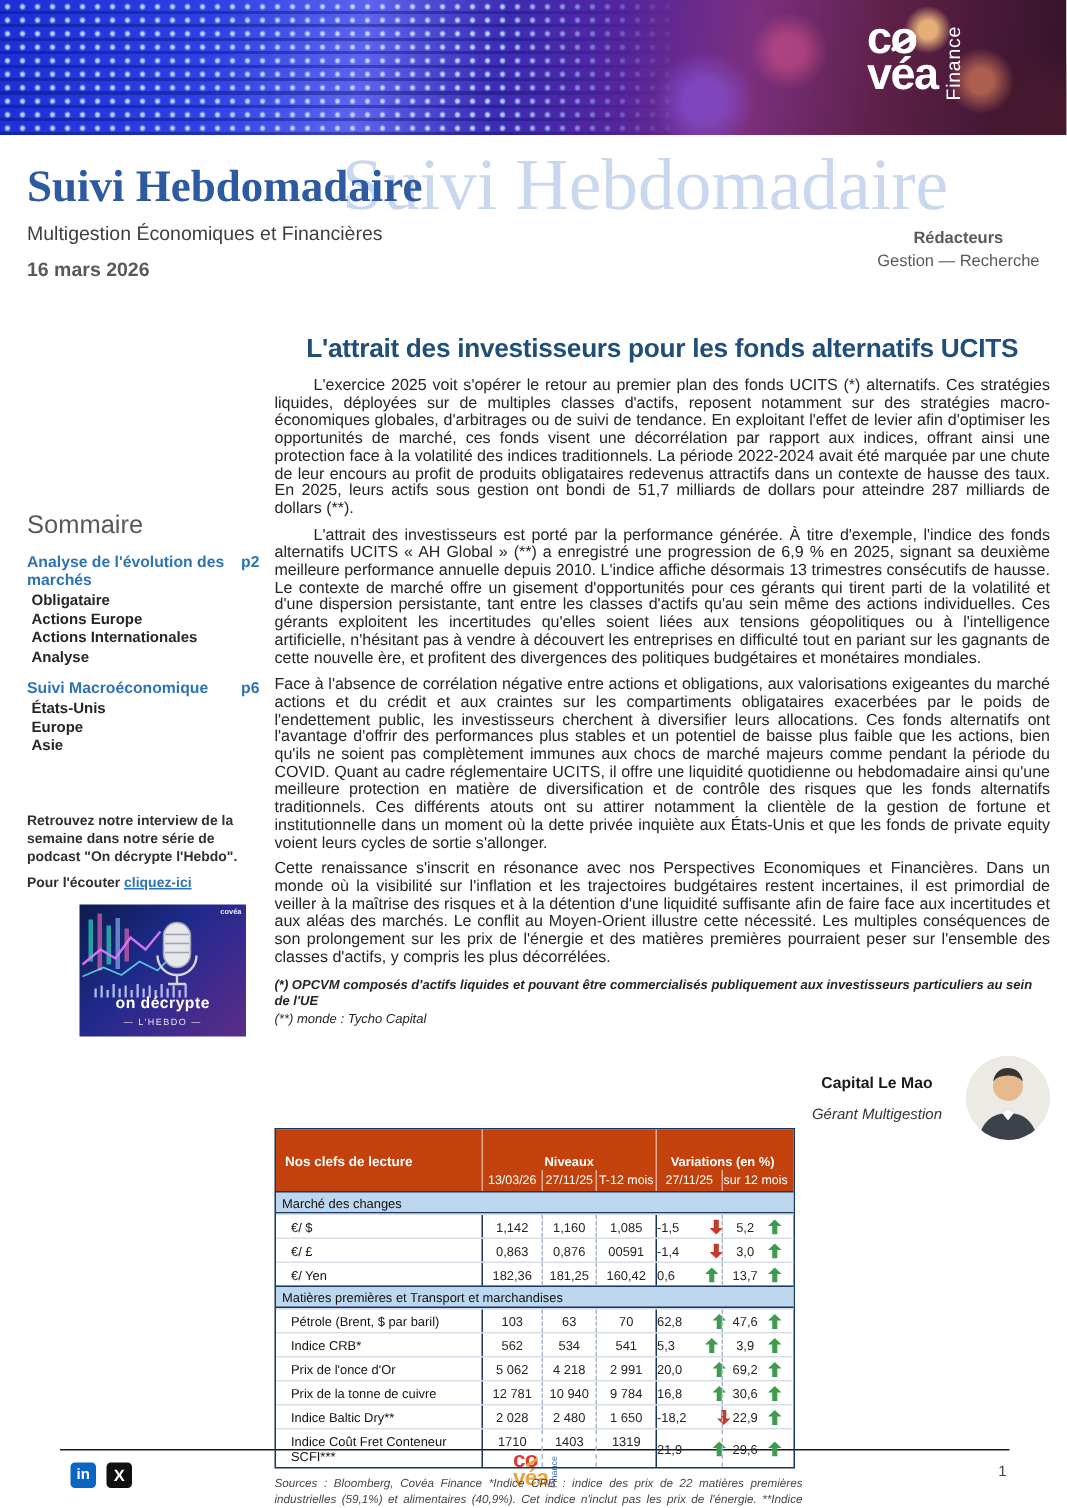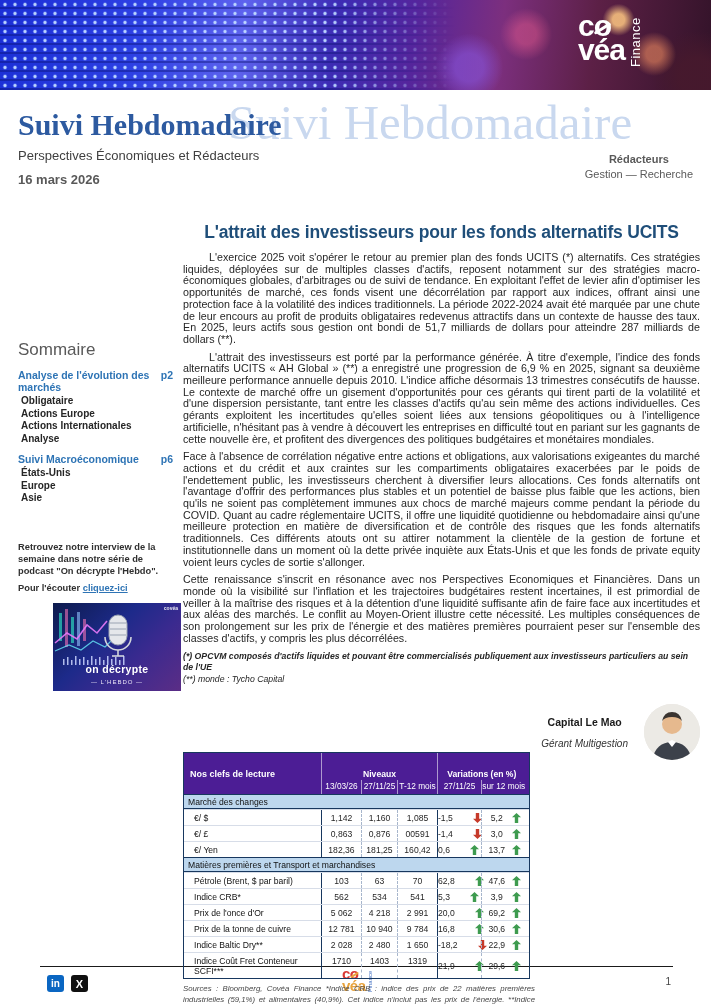--- a/index.html
+++ b/index.html
@@ -50,23 +50,22 @@
   .sommaire{font-size:17px;color:#595959;margin-bottom:9px;}
   .toc-head{display:flex;color:#2e74b5;font-weight:bold;font-size:10.5px;line-height:12px;margin-top:8px;}
   .toc-head .t{flex:1;}
   .toc-head .p{margin-left:6px;}
   .toc-items{margin:2px 0 4px 0;}
   .toc-item{font-weight:bold;font-size:10px;line-height:12.5px;color:#262626;padding-left:3px;cursor:pointer;}
   .podcast-text{margin-top:36px;font-size:9.3px;font-weight:600;color:#303030;line-height:12px;width:142px;}
   .podcast-listen{margin-top:6px;font-size:9.3px;font-weight:600;color:#303030;}
   .podcast-listen a{color:#2e74b5;text-decoration:underline;cursor:pointer;}
   .podcast-cover{
-    position:relative;margin-top:10px;margin-left:35px;width:88px;height:88px;overflow:hidden;
+    position:relative;margin-top:10px;margin-left:35px;width:111px;height:88px;overflow:hidden;
     background:linear-gradient(135deg,#0d1b4d 0%,#1d2a8a 40%,#3a2a8f 65%,#5b2d86 100%);
-    padding-left:40px;
   }
   .podcast-cover svg{position:absolute;left:0;top:0;}
   .cover-brand{position:absolute;right:3px;top:2px;font-size:5px;color:#fff;font-weight:bold;opacity:.9;}
   .cover-t1{position:absolute;left:0;right:0;bottom:16px;text-align:center;color:#fff;font-size:10.5px;font-weight:bold;letter-spacing:.3px;}
   .cover-t2{position:absolute;left:0;right:0;bottom:6px;text-align:center;color:#e8e2f5;font-size:6px;letter-spacing:1px;}
   
   .main{position:absolute;left:183px;top:210px;width:517px;height:766px;z-index:1;}
   .article-title{
     margin-top:12px;text-align:center;font-weight:bold;font-size:17.5px;color:#1f4e79;letter-spacing:-.2px;
   }
@@ -80,21 +79,21 @@
   .fn.b{font-weight:bold;}
   .author-row{position:absolute;top:494px;right:0;display:flex;align-items:center;gap:16px;}
   .author-txt{text-align:center;}
   .author-name{font-weight:bold;font-size:10.5px;color:#1a1a1a;}
   .author-role{font-style:italic;font-size:10px;color:#333;margin-top:10px;}
   .avatar{width:56px;height:56px;border-radius:50%;overflow:hidden;background:#e9e7e2;}
   
   .table-block{position:absolute;left:0;top:542px;width:352px;}
   .ktable{width:345px;border:1.5px solid #17375e;}
   .t-grid{display:grid;grid-template-columns:137px 40px 36px 40px 44px 44.5px;}
-  .thead{background:#4c1d95;color:#fff;}
+  .thead{background:#c2410c;color:#fff;}
   .th-label{grid-row:1/3;display:flex;align-items:center;padding-left:6px;font-weight:bold;font-size:9px;}
   .th-group{grid-row:1;text-align:center;font-weight:bold;font-size:8.6px;padding:16px 0 1px;border-left:1px solid rgba(255,255,255,.55);}
   .g1{grid-column:2/5;}
   .g2{grid-column:5/7;}
   .th-sub{grid-row:2;text-align:center;font-size:8.3px;padding:1px 0 3px;border-left:1px solid rgba(255,255,255,.55);}
   .sec-row{background:#bdd7ee;border-top:1.5px solid #17375e;border-bottom:1.5px solid #17375e;
     font-weight:normal;font-size:8.6px;color:#111;padding:1.5px 0 1.5px 4px;}
   .d-row{border-top:1px solid #d7dde8;}
   .d-row:first-child{border-top:none;}
   .d-cell{font-size:8.6px;padding:2.5px 0;}
@@ -131,21 +130,21 @@
     <div class="cv-stack">
       <span>c<span class="oo">o</span></span>
       <span>véa</span>
     </div>
     <div class="fin-vert">Finance</div>
   </div>
 </div>
 
 <div class="watermark">Suivi Hebdomadaire</div>
 <div class="doc-title">Suivi Hebdomadaire</div>
-<div class="doc-subtitle">Perspectives Économiques et Rédacteurs</div>
+<div class="doc-subtitle">Multigestion Économiques et Financières</div>
 <div class="doc-date">16 mars 2026</div>
 <div class="editors">
   <div class="lbl">Rédacteurs</div>
   <div>Gestion — Recherche</div>
 </div>
 
 <div class="sidebar">
   <div class="sommaire">Sommaire</div>
 
   <div class="toc-head">

